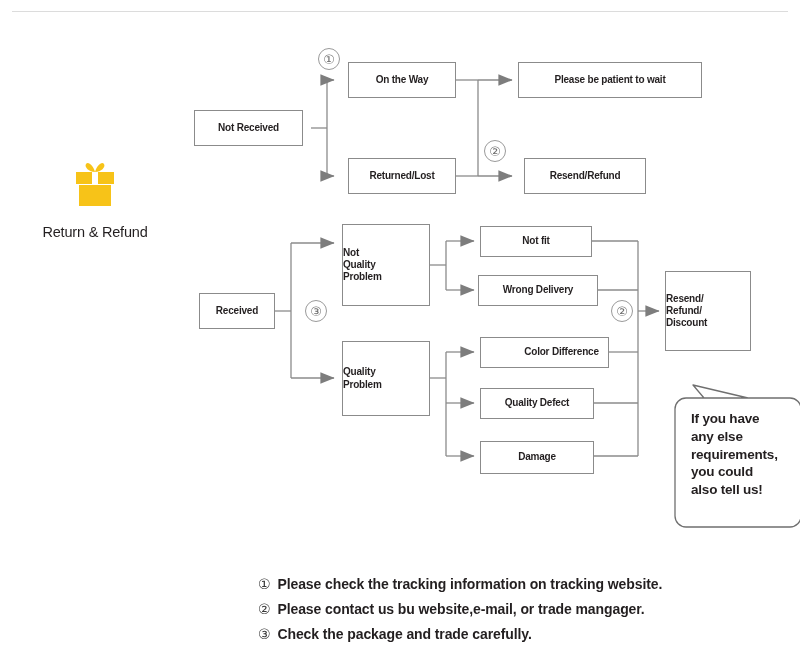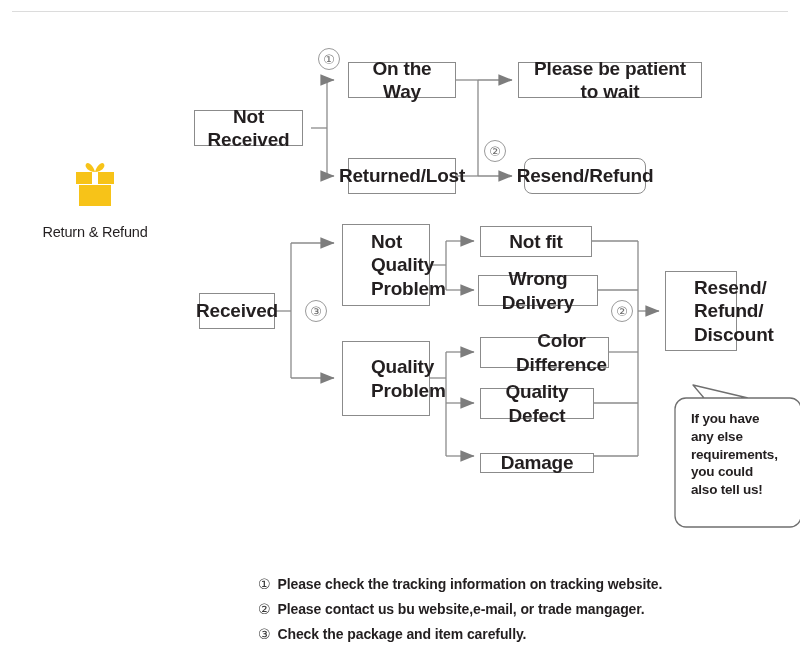--- a/index.html
+++ b/index.html
@@ -41,30 +41,30 @@
   .node {
     position: absolute;
     box-sizing: border-box;
     border: 1.3px solid #8b8b8b;
     background: #ffffff;
     display: flex;
     align-items: center;
     justify-content: center;
     text-align: center;
     font-weight: bold;
-    font-size: 19px;
+    font-size: 10px;
     line-height: 1.22;
     letter-spacing: -0.2px;
     color: #231f20;
     padding: 2px 6px;
   }
   .node.multi {
     justify-content: flex-start;
     text-align: left;
-    padding-left: 28px;
+    padding-left: 0;
   }
 
   
   .marker {
     position: absolute;
     width: 22px; height: 22px;
     border: 1.3px solid #9a9a9a;
     border-radius: 50%;
     box-sizing: border-box;
     color: #6d6d6d;
@@ -208,21 +208,21 @@
   </div>
 
   <div class="node" style="left:194px; top:110px; width:109px; height:36px;text-align:center;">Not Received</div>
 
   <div class="node" style="left:348px; top:62px; width:108px; height:36px;">On the Way</div>
 
   <div class="node" style="left:348px; top:158px; width:108px; height:36px;">Returned/Lost</div>
 
   <div class="node" style="left:518px; top:62px; width:184px; height:36px;">Please be patient to wait</div>
 
-  <div class="node" style="left:524px; top:158px; width:122px; height:36px;border-radius:8px;">Resend/Refund</div>
+  <div class="node" style="left:524px; top:158px; width:122px; height:36px;">Resend/Refund</div>
 
   <div class="marker" style="left:318px; top:48px;">①</div>
 
   <div class="marker" style="left:484px; top:140px;">②</div>
 
   <div class="node" style="left:199px; top:293px; width:76px; height:36px;">Received</div>
 
   <div class="marker" style="left:305px; top:300px;">③</div>
 
   <div class="node multi" style="left:342px; top:224px; width:88px; height:82px; white-space:pre-line;">Not
@@ -233,25 +233,25 @@
 Problem</div>
 
   <div class="node" style="left:480px; top:226px; width:112px; height:31px;">Not fit</div>
 
   <div class="node" style="left:478px; top:275px; width:120px; height:31px;">Wrong Delivery</div>
 
   <div class="node" style="left:480px; top:337px; width:129px; height:31px;padding-left:40px;">Color Difference</div>
 
   <div class="node" style="left:480px; top:388px; width:114px; height:31px;">Quality Defect</div>
 
-  <div class="node" style="left:480px; top:441px; width:114px; height:20px;margin-top:12px;">Damage</div>
+  <div class="node" style="left:480px; top:441px; width:114px; height:33px;">Damage</div>
 
   <div class="marker" style="left:611px; top:300px;">②</div>
 
-  <div class="node multi" style="left:665px; top:271px; width:72px; height:80px; white-space:pre-line;">Resend/
+  <div class="node multi" style="left:665px; top:271px; width:86px; height:80px; white-space:pre-line;">Resend/
 Refund/
 Discount</div>
 
   <div class="bubble">
     <svg width="128" height="144" viewBox="0 0 128 144">
       <path d="M12,14 H74 L19,1 L30,14 H116 A11,11 0 0 1 127,25 V132 A11,11 0 0 1 116,143
                H12 A11,11 0 0 1 1,132 V25 A11,11 0 0 1 12,14 Z" fill="#ffffff" stroke="#6f6f6f" stroke-width="1.3" stroke-linejoin="round"></path>
     </svg>
     <div class="bubble-text">If you have
 any else
@@ -264,17 +264,17 @@
     <div class="note">
       <span class="num">①</span>
       <span>Please check the tracking information on tracking website.</span>
     </div>
     <div class="note">
       <span class="num">②</span>
       <span>Please contact us bu website,e-mail, or trade mangager.</span>
     </div>
     <div class="note">
       <span class="num">③</span>
-      <span>Check the package and item carefully.</span>
+      <span>Check the package and trade carefully.</span>
     </div>
   </div>
 
 </div>
 
 </body></html>

